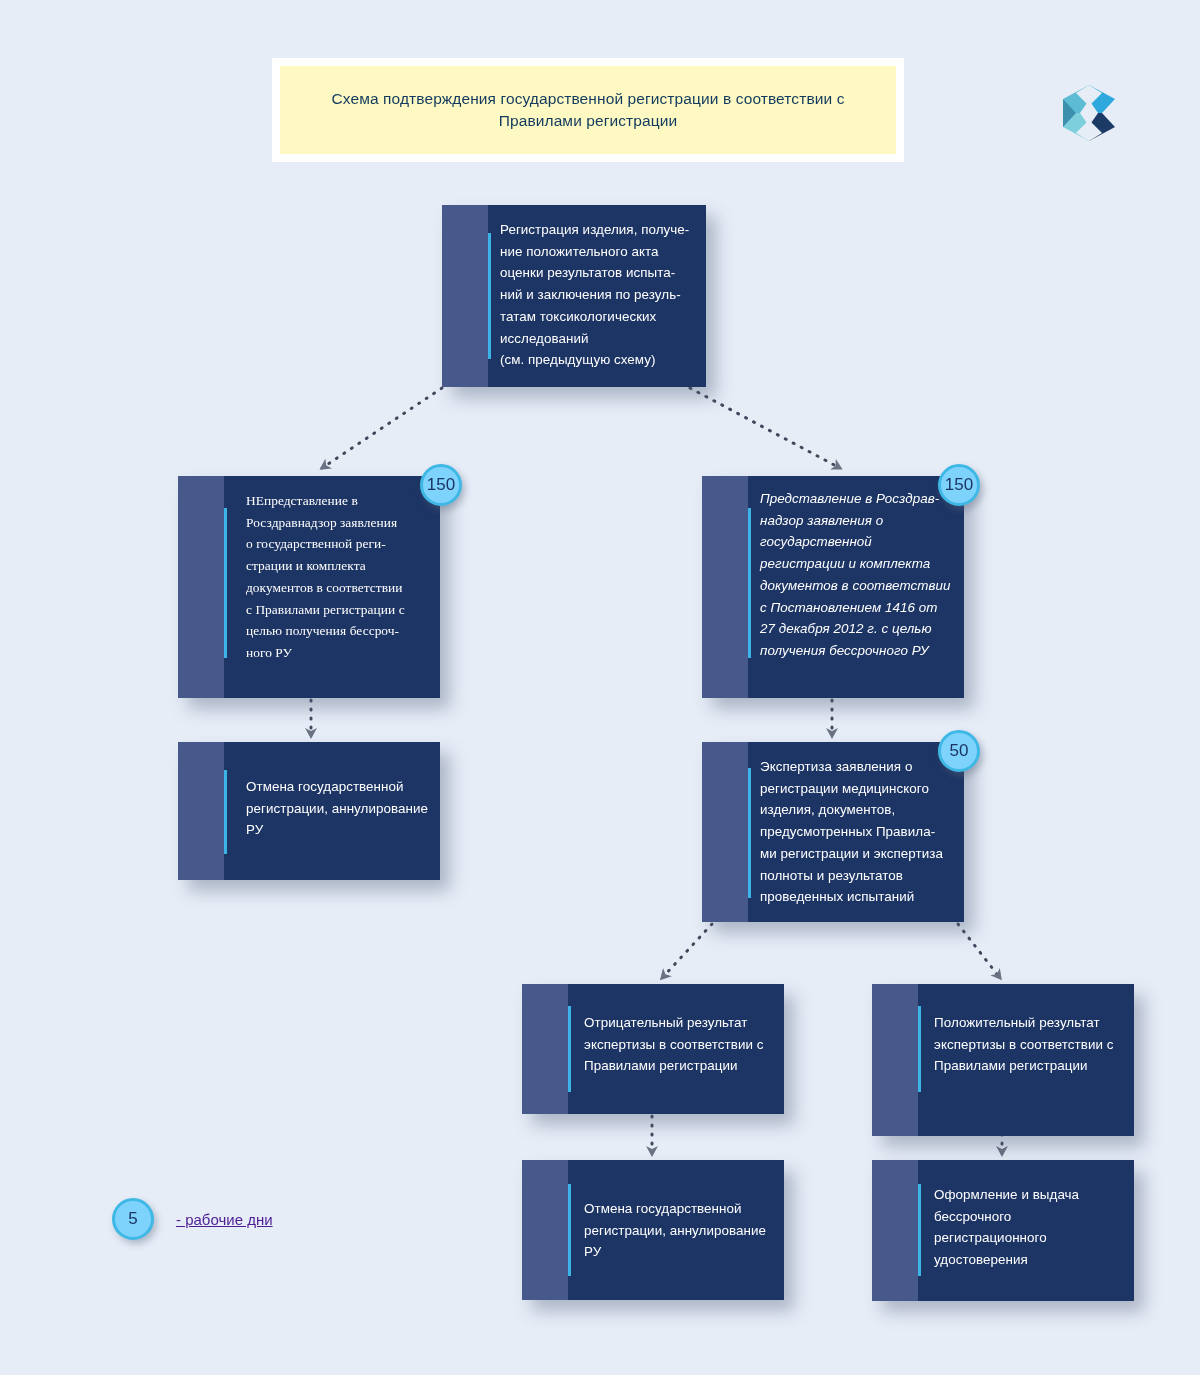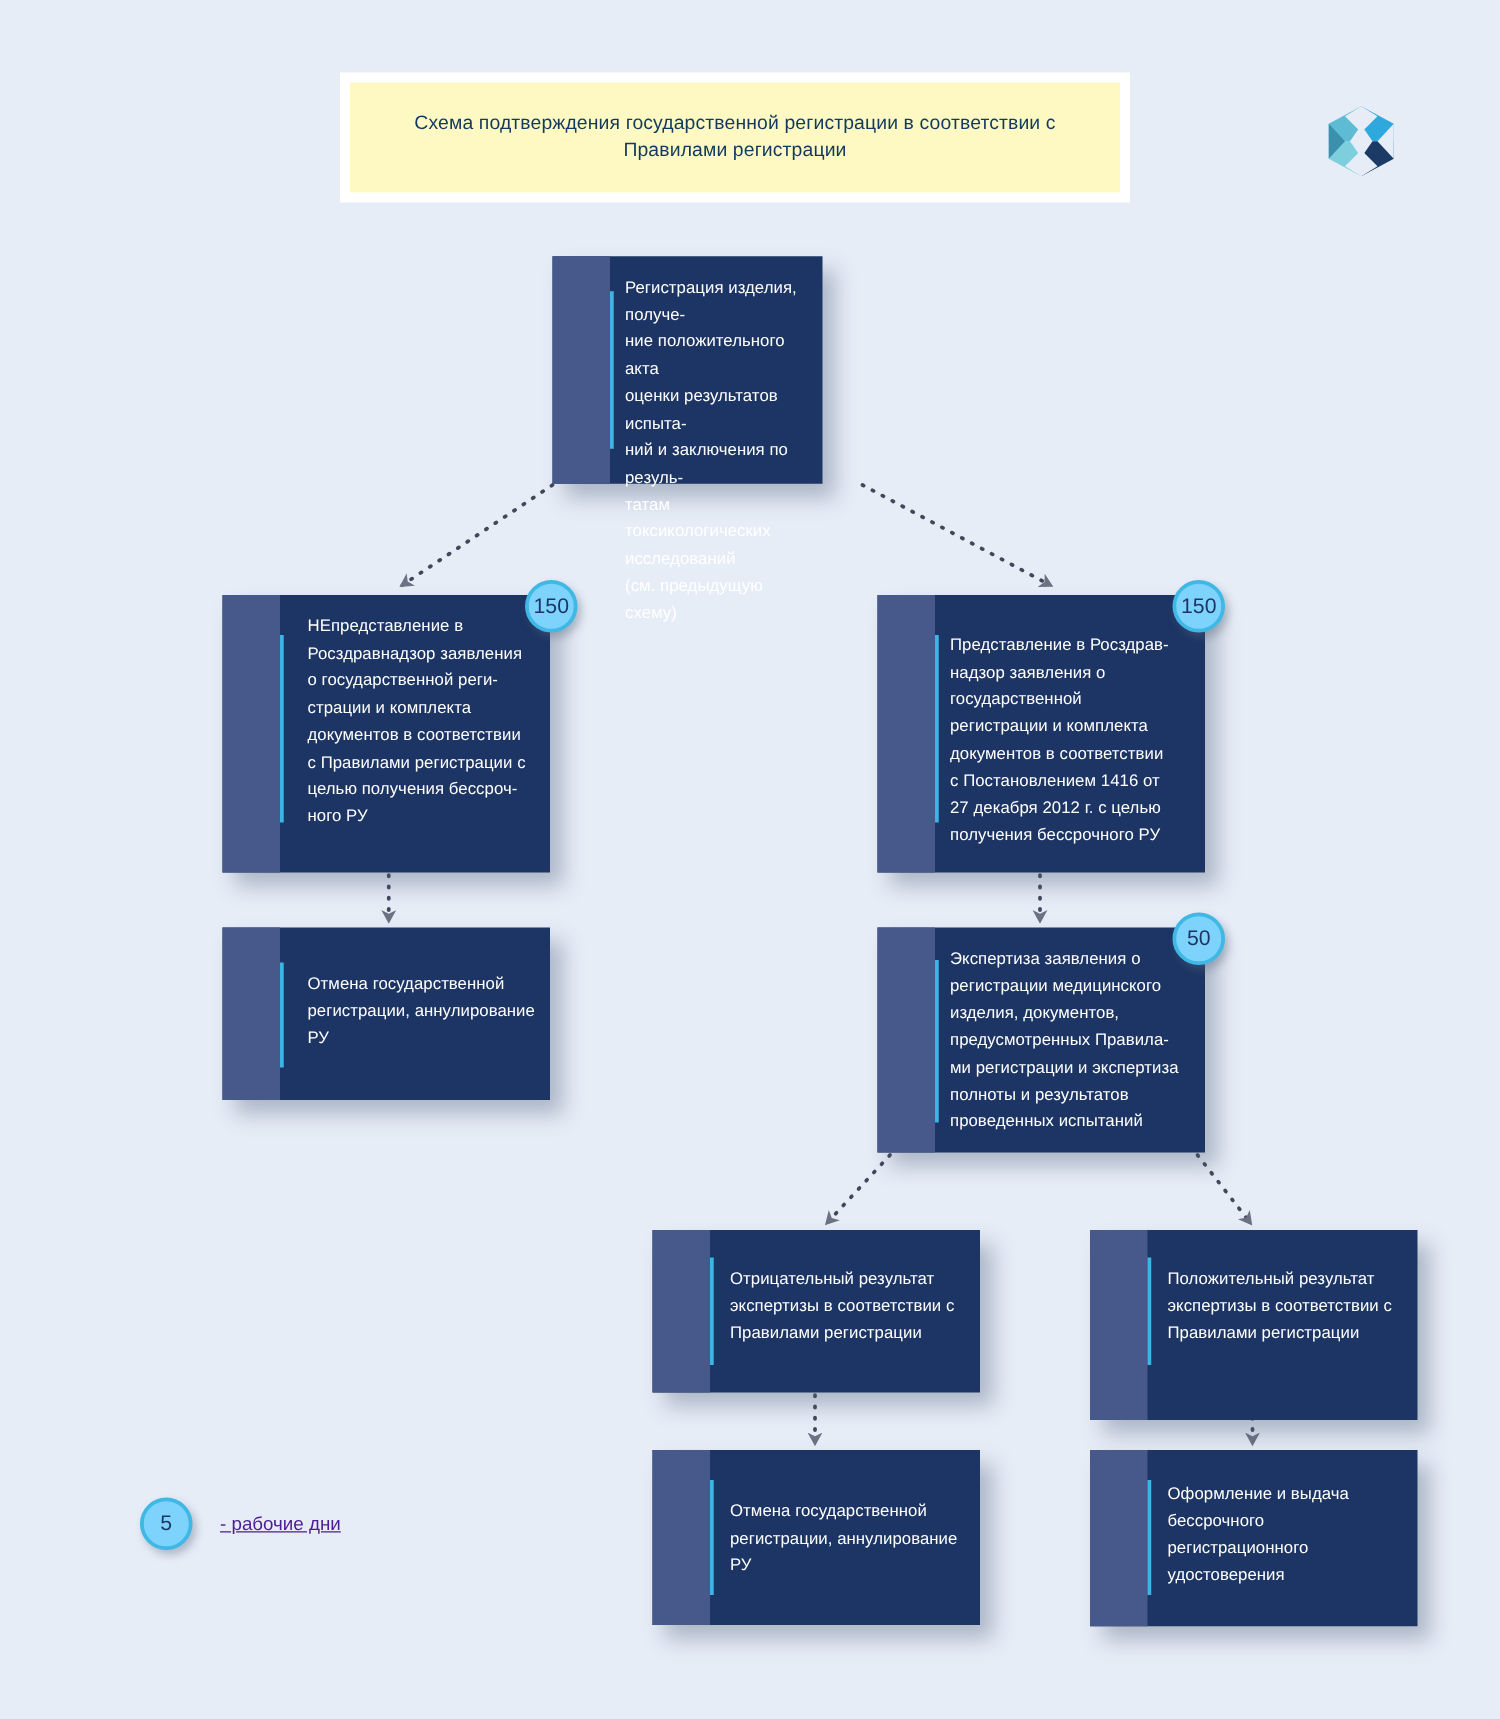--- a/index.html
+++ b/index.html
@@ -58,31 +58,31 @@
   .node .ntext{
     position:absolute;
     color:#ffffff;
     font-size:13.4px;
     line-height:1.62;
     white-space:pre-line;
     letter-spacing:.05px;
   }
 
   
-  #n-top{left:442px;top:205px;width:216px;height:182px;}
+  #n-top{left:442px;top:205px;width:264px;height:182px;}
   #n-top .accent{top:28px;height:126px;}
   #n-top .ntext{left:58px;top:14px;right:8px;}
 
-  #n-left1{left:178px;top:476px;width:262px;height:222px;}
+  #n-left1{left:178px;top:476px;width:262px;height:222px;font-family:Liberation Serif, serif;}
   #n-left1 .accent{top:32px;height:150px;}
   #n-left1 .ntext{left:68px;top:14px;right:8px;}
 
   #n-right1{left:702px;top:476px;width:262px;height:222px;}
   #n-right1 .accent{top:32px;height:150px;}
-  #n-right1 .ntext{left:58px;top:29px;right:6px;}
+  #n-right1 .ntext{left:58px;top:12px;right:6px;font-style:italic;}
 
   #n-left2{left:178px;top:742px;width:262px;height:138px;}
   #n-left2 .accent{top:28px;height:84px;}
   #n-left2 .ntext{left:68px;top:34px;right:8px;}
 
   #n-right2{left:702px;top:742px;width:262px;height:180px;padding-left:31px;}
   #n-right2 .accent{top:26px;height:130px;}
   #n-right2 .ntext{left:58px;top:14px;right:6px;}
 
   #n-neg{left:522px;top:984px;width:262px;height:130px;}

